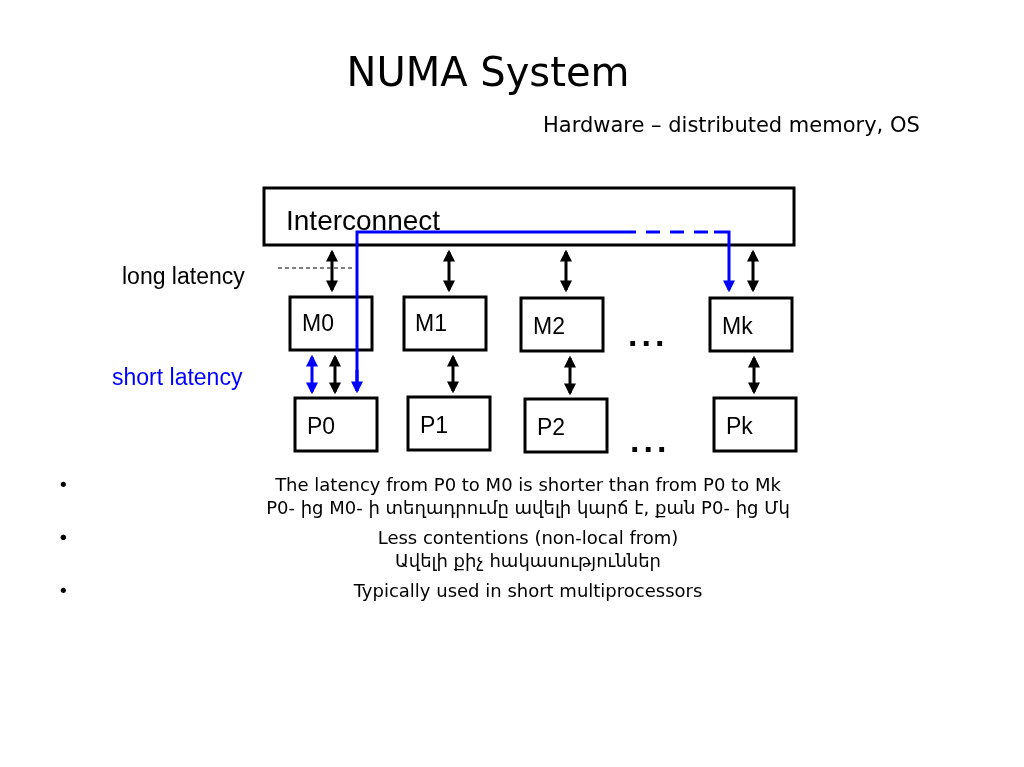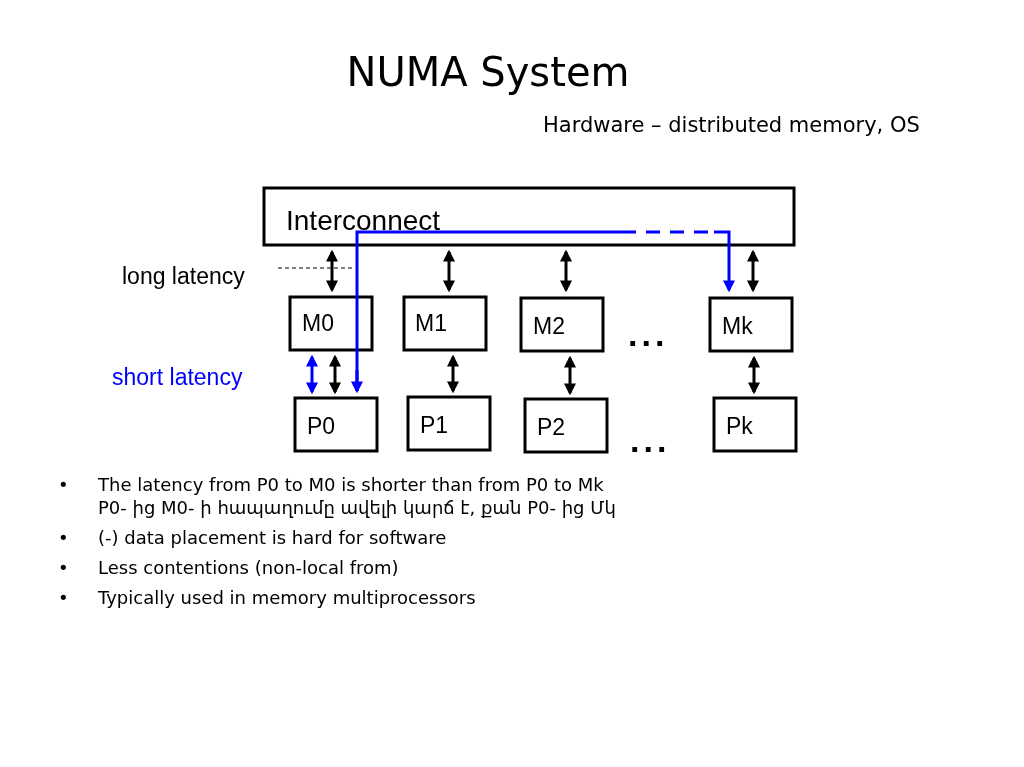--- a/index.html
+++ b/index.html
@@ -8,21 +8,21 @@
     .title { position: absolute; left: 0; width: 976px; top: 46px; text-align: center; font-family: "DejaVu Sans", sans-serif; font-size: 40px; line-height: 52px; }
     .subtitle { position: absolute; left: 515px; top: 108px; width: 460px; font-family: "DejaVu Sans", sans-serif; font-size: 21px; line-height: 34px; margin-left: 28px; }
     svg.diagram { position: absolute; left: 0; top: 0; }
     .box-label { font-family: "Liberation Sans", sans-serif; font-size: 23px; fill: #000; }
     .ic-label { font-family: "Liberation Sans", sans-serif; font-size: 28px; fill: #000; }
     .lat-label { font-family: "Liberation Sans", sans-serif; font-size: 23px; }
     .dots { font-family: "Liberation Sans", sans-serif; font-size: 34px; font-weight: bold; fill: #000; letter-spacing: 4px; }
     .bullets { position: absolute; left: 58px; top: 473px; width: 900px; margin: 0; padding: 0; list-style: none; font-family: "DejaVu Sans", sans-serif; font-size: 18px; line-height: 23px; }
     .bullets li { position: relative; padding-left: 40px; margin-bottom: 7px; }
     .bullets .bullet-mark { position: absolute; left: 0; top: 0; }
-    .bullets .line { display: block; white-space: nowrap; }
+    .bullets .line { display: block; white-space: nowrap; text-align: center; }
   </style>
 </head>
 <body>
 
 <div class="slide">
   <div class="title">NUMA System</div>
   <div class="subtitle">
     <div>Hardware – distributed memory, OS</div>
   </div>
 
@@ -99,28 +99,28 @@
 
     <text class="lat-label" x="122" y="284" fill="#000">long latency</text>
     <line x1="278" y1="268" x2="355" y2="268" stroke="#555" stroke-width="1.5" stroke-dasharray="4,3"></line>
     <text class="lat-label" x="112" y="385" fill="#0000ff">short latency</text>
   </svg>
 
   <ul class="bullets">
     <li>
       <span class="bullet-mark">•</span>
       <span class="line">The latency from P0 to M0 is shorter than from P0 to Mk</span>
-      <span class="line">P0- ից M0- ի հապաղումը ավելի կարճ է, քան P0- ից Մկ</span>
+      <span class="line">P0- ից M0- ի տեղադրումը ավելի կարճ է, քան P0- ից Մկ</span>
     </li>
     <li>
       <span class="bullet-mark">•</span>
-      <span class="line">(-) data placement is hard for software</span>
     </li>
     <li>
       <span class="bullet-mark">•</span>
       <span class="line">Less contentions (non-local from)</span>
+      <span class="line">Ավելի քիչ հակասություններ</span>
     </li>
     <li>
       <span class="bullet-mark">•</span>
-      <span class="line">Typically used in memory multiprocessors</span>
+      <span class="line">Typically used in short multiprocessors</span>
     </li>
   </ul>
 </div>
 
 </body></html>

